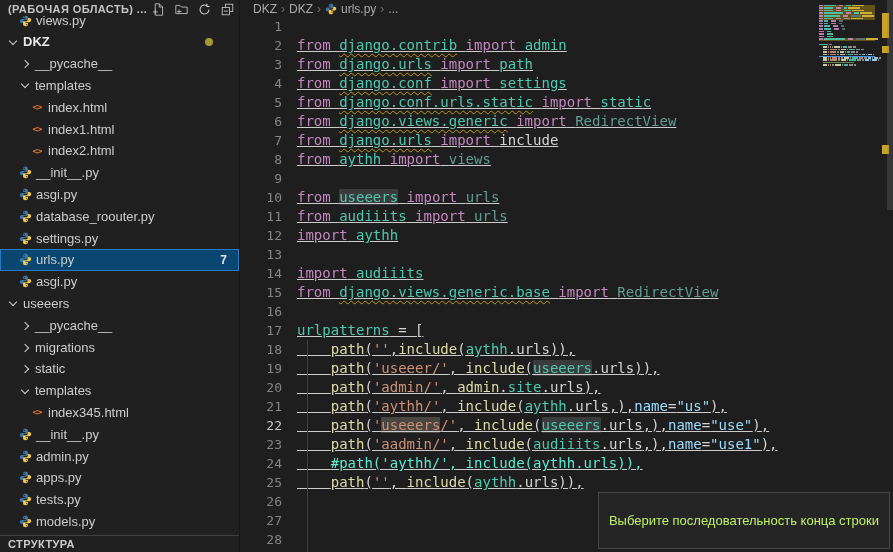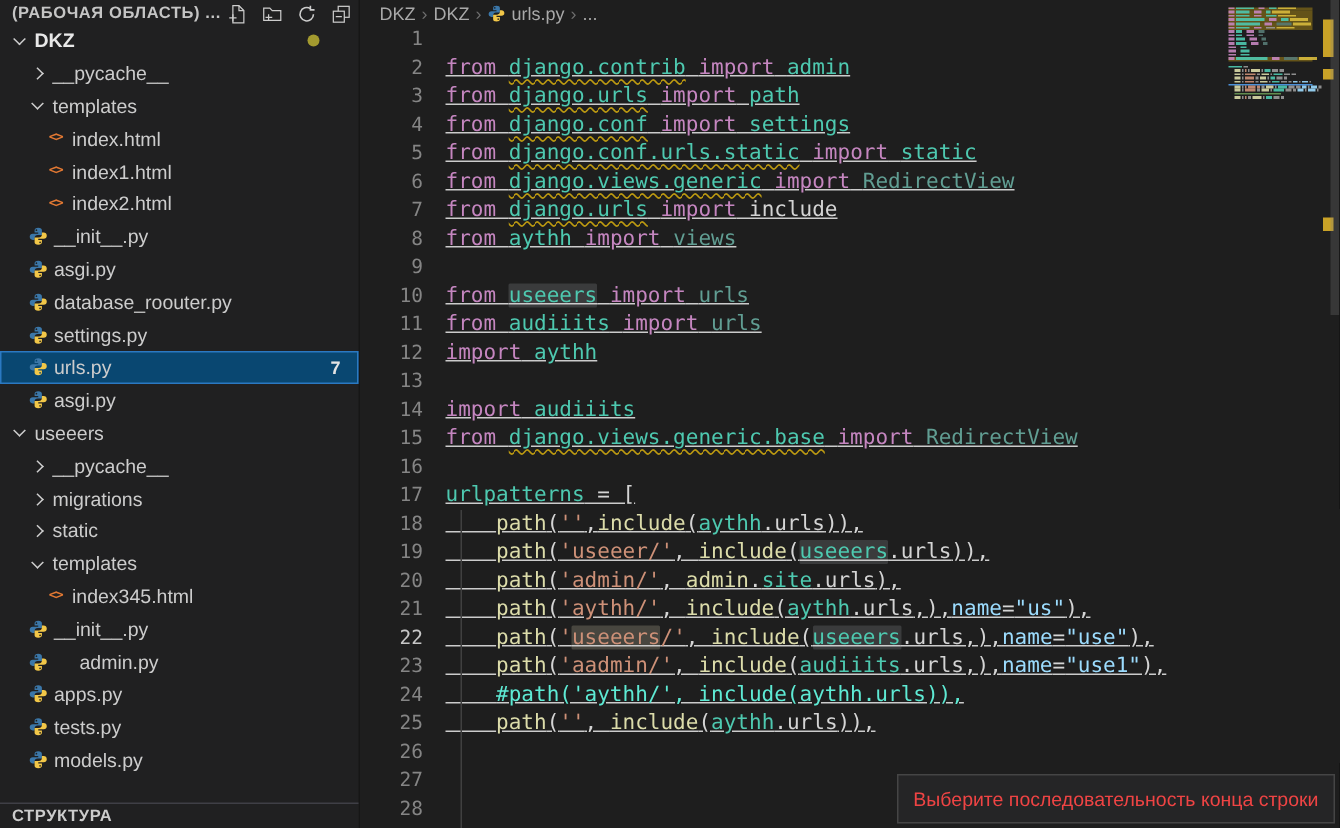--- a/index.html
+++ b/index.html
@@ -61,21 +61,21 @@
   .mm-row{height:2.6px;line-height:0;white-space:nowrap;position:relative;}
   .mm-row.warnrow{background:rgba(158,128,22,.55);}
   .mm-row.cur{border-top:1px solid #4a90d9;height:1.6px;}
   .mm-seg{display:inline-block;height:1.6px;margin-right:1px;opacity:.9;vertical-align:top;}
   .ruler-mark{position:absolute;right:4px;width:7px;background:#c9a227;}
   .scroll-thumb{position:absolute;right:0;top:0;width:6px;height:210px;
                 background:rgba(121,121,121,.28);cursor:pointer;}
 
   
   .tooltip{position:absolute;right:3px;bottom:3px;background:#252526;border:1px solid #454545;
-           color:#ef4444;font-size:13px;padding:8px 10px;white-space:nowrap;}
+           color:#bef264;font-size:13px;padding:20px 10px;white-space:nowrap;}
   svg{display:block;}
 </style>
 </head>
 <body>
 
 <div class="app">
 
   <div class="sidebar">
     <div class="sb-header">
       <span class="title">(РАБОЧАЯ ОБЛАСТЬ) ...</span>
@@ -102,20 +102,31 @@
         <span class="icon">
           <svg width="13" height="13" viewBox="0 0 16 16">
               <rect x="5.5" y="1.5" width="9" height="9" fill="none" stroke="#cccccc"></rect>
               <rect x="1.5" y="5.5" width="9" height="9" fill="#202021" stroke="#cccccc"></rect>
               <path d="M3.5 10h5" stroke="#cccccc"></path>
             </svg>
         </span>
       </span>
     </div>
     <div class="tree">
+        <div class="row partial">
+          <div class="inner" style="padding-left: 18px;">
+            <span class="fileicon">
+              <svg width="13" height="13" viewBox="0 0 16 16">
+                <path fill="#3b77a9" d="M8 1C6 1 5 1.8 5 3v2h3v1H3.5C2 6 1 7 1 8.5S2 11 3.5 11H5V9.5C5 8 6 7 7.5 7H11V3c0-1.2-1-2-3-2zM6.5 2.3a.7.7 0 110 1.4.7.7 0 010-1.4z"></path>
+                <path fill="#f2c748" d="M8 15c2 0 3-.8 3-2v-2H8v-1h4.5c1.5 0 2.5-1 2.5-2.5S13.9 5 12.5 5H11v1.5C11 8 10 9 8.5 9H5v4c0 1.2 1 2 3 2zm1.5-2.7a.7.7 0 110 1.4.7.7 0 010-1.4z"></path>
+              </svg>
+            </span>
+            <span class="label">views.py</span>
+          </div>
+        </div>
         <div class="row bold">
           <div class="inner" style="padding-left: 6px;">
             <span class="chev exp"></span>
             <span class="label">DKZ</span>
             <span class="dot"></span>
           </div>
         </div>
         <div class="row">
           <div class="inner" style="padding-left: 18px;">
             <span class="chev"></span>
@@ -262,21 +273,21 @@
             <span class="fileicon">
               <svg width="13" height="13" viewBox="0 0 16 16">
                 <path fill="#3b77a9" d="M8 1C6 1 5 1.8 5 3v2h3v1H3.5C2 6 1 7 1 8.5S2 11 3.5 11H5V9.5C5 8 6 7 7.5 7H11V3c0-1.2-1-2-3-2zM6.5 2.3a.7.7 0 110 1.4.7.7 0 010-1.4z"></path>
                 <path fill="#f2c748" d="M8 15c2 0 3-.8 3-2v-2H8v-1h4.5c1.5 0 2.5-1 2.5-2.5S13.9 5 12.5 5H11v1.5C11 8 10 9 8.5 9H5v4c0 1.2 1 2 3 2zm1.5-2.7a.7.7 0 110 1.4.7.7 0 010-1.4z"></path>
               </svg>
             </span>
             <span class="label">__init__.py</span>
           </div>
         </div>
         <div class="row">
-          <div class="inner" style="padding-left: 18px; gap: 17px;">
+          <div class="inner" style="padding-left: 18px;">
             <span class="fileicon">
               <svg width="13" height="13" viewBox="0 0 16 16">
                 <path fill="#3b77a9" d="M8 1C6 1 5 1.8 5 3v2h3v1H3.5C2 6 1 7 1 8.5S2 11 3.5 11H5V9.5C5 8 6 7 7.5 7H11V3c0-1.2-1-2-3-2zM6.5 2.3a.7.7 0 110 1.4.7.7 0 010-1.4z"></path>
                 <path fill="#f2c748" d="M8 15c2 0 3-.8 3-2v-2H8v-1h4.5c1.5 0 2.5-1 2.5-2.5S13.9 5 12.5 5H11v1.5C11 8 10 9 8.5 9H5v4c0 1.2 1 2 3 2zm1.5-2.7a.7.7 0 110 1.4.7.7 0 010-1.4z"></path>
               </svg>
             </span>
             <span class="label">admin.py</span>
           </div>
         </div>
         <div class="row">

